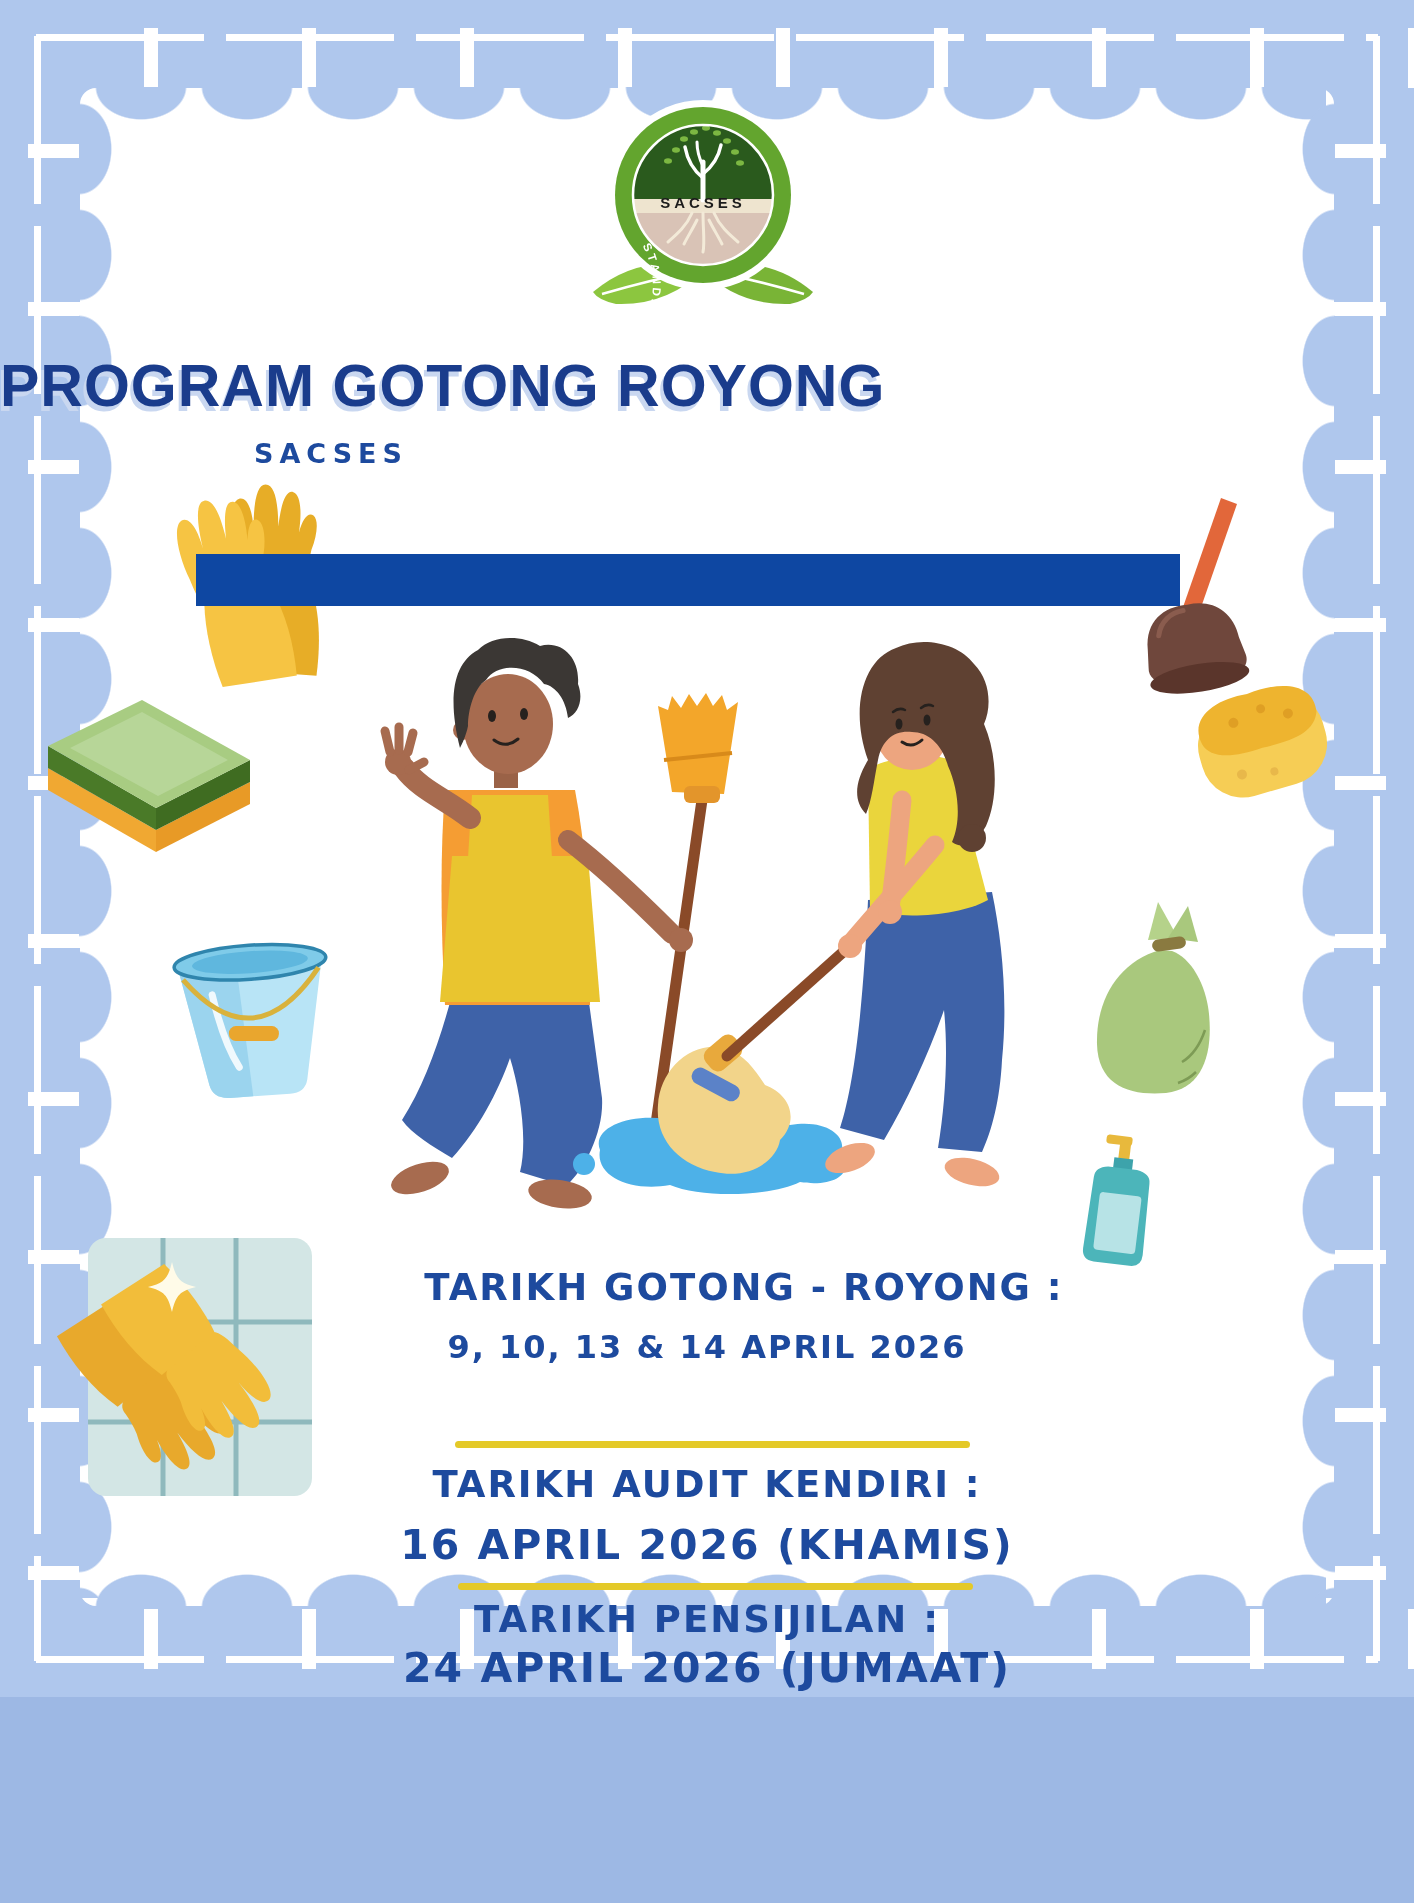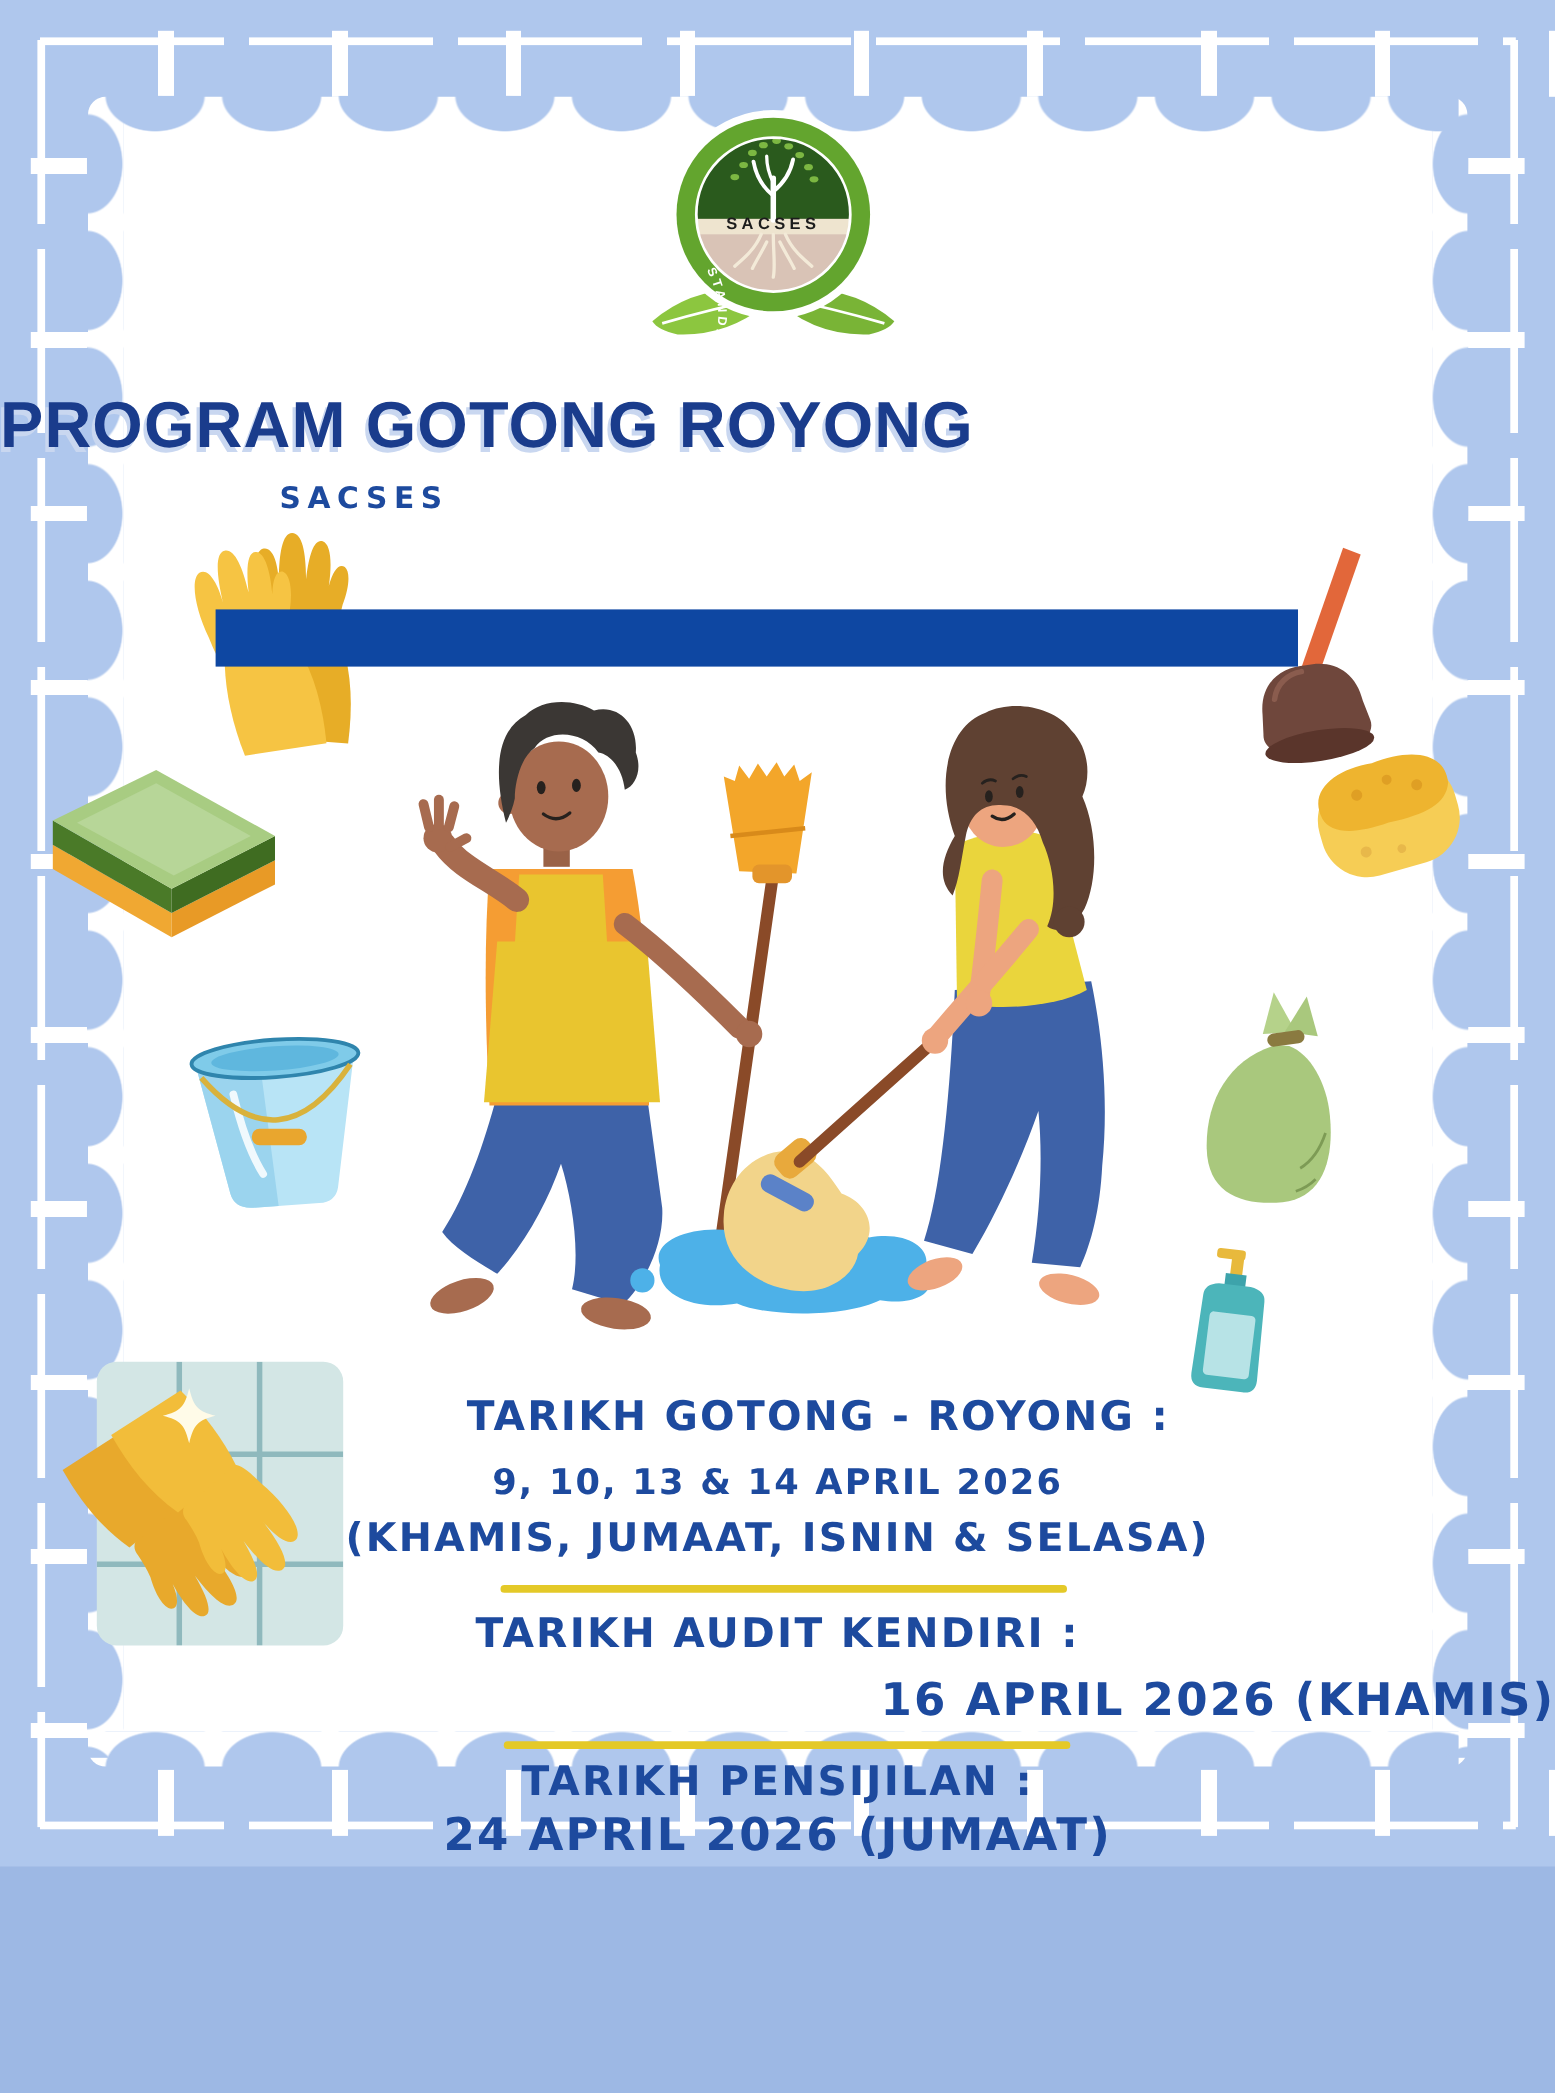--- a/index.html
+++ b/index.html
@@ -284,26 +284,25 @@
       <path d="M902,742 Q912,749 922,740" stroke="#26211e" stroke-width="3" fill="none" stroke-linecap="round"></path>
     </g>
   </svg>
 
   <div class="title">PROGRAM GOTONG ROYONG</div>
   <div class="subtitle">SACSES</div>
   <div class="header-bar"></div>
 
   <div class="line" style="top:1266px;font-size:37px;padding-left:37px;">TARIKH GOTONG - ROYONG :</div>
   <div class="line" style="top:1328px;font-size:32px;">9, 10, 13 &amp; 14 APRIL 2026</div>
-  <div class="line" style="top:1378px;font-size:36px;">(KHAMIS, JUMAAT, ISNIN &amp; SELASA)</div>
 
   <div class="divider" style="left:455px;top:1441px;"></div>
 
   <div class="line" style="top:1463px;font-size:37px;">TARIKH AUDIT KENDIRI :</div>
-  <div class="line" style="top:1521px;font-size:41px;text-align:right;">16 APRIL 2026 (KHAMIS)</div>
+  <div class="line" style="top:1521px;font-size:41px;">16 APRIL 2026 (KHAMIS)</div>
 
   <div class="divider" style="left:458px;top:1583px;"></div>
 
   <div class="line" style="top:1598px;font-size:37px;">TARIKH PENSIJILAN :</div>
   <div class="line" style="top:1644px;font-size:41px;">24 APRIL 2026 (JUMAAT)</div>
 
   <div class="footer-bar">
     <span>“PERSEKITARAN BERSIH, PRODUKTIVITI MENING</span>
   </div>
 

